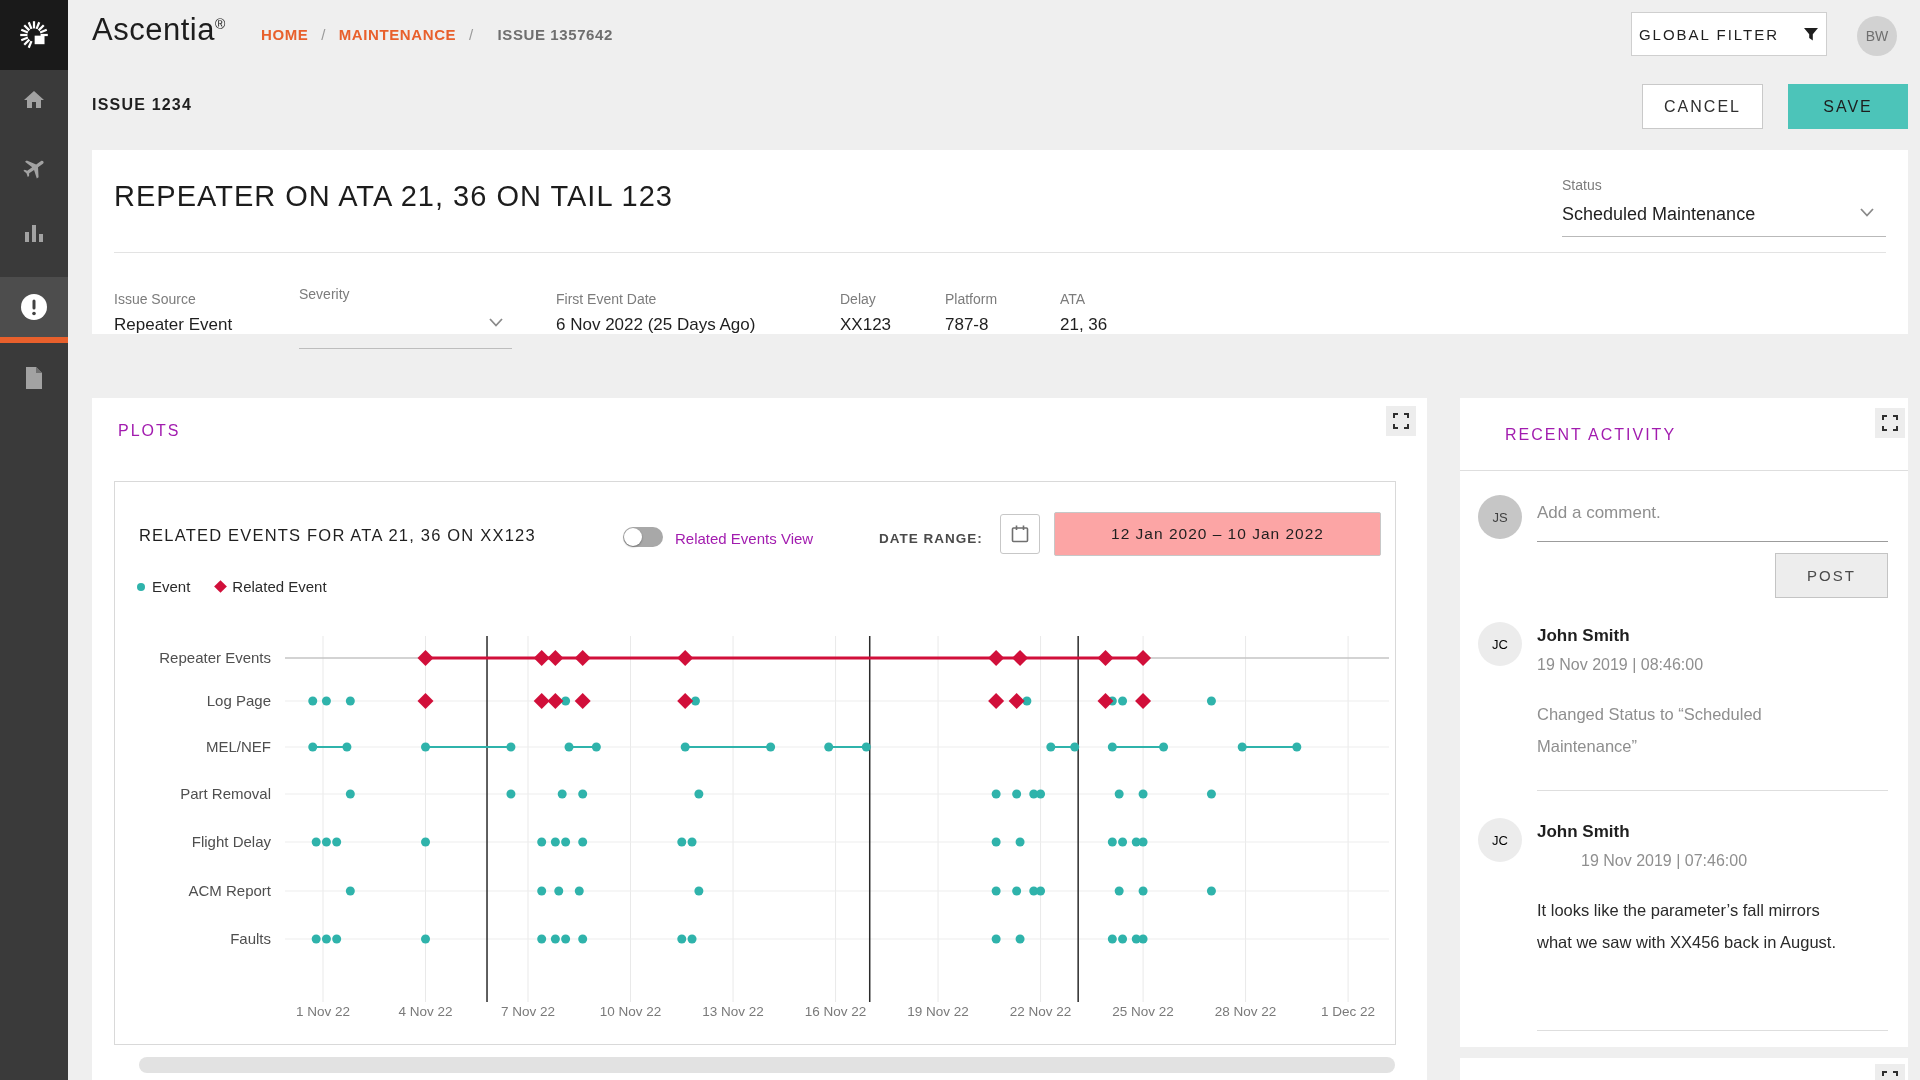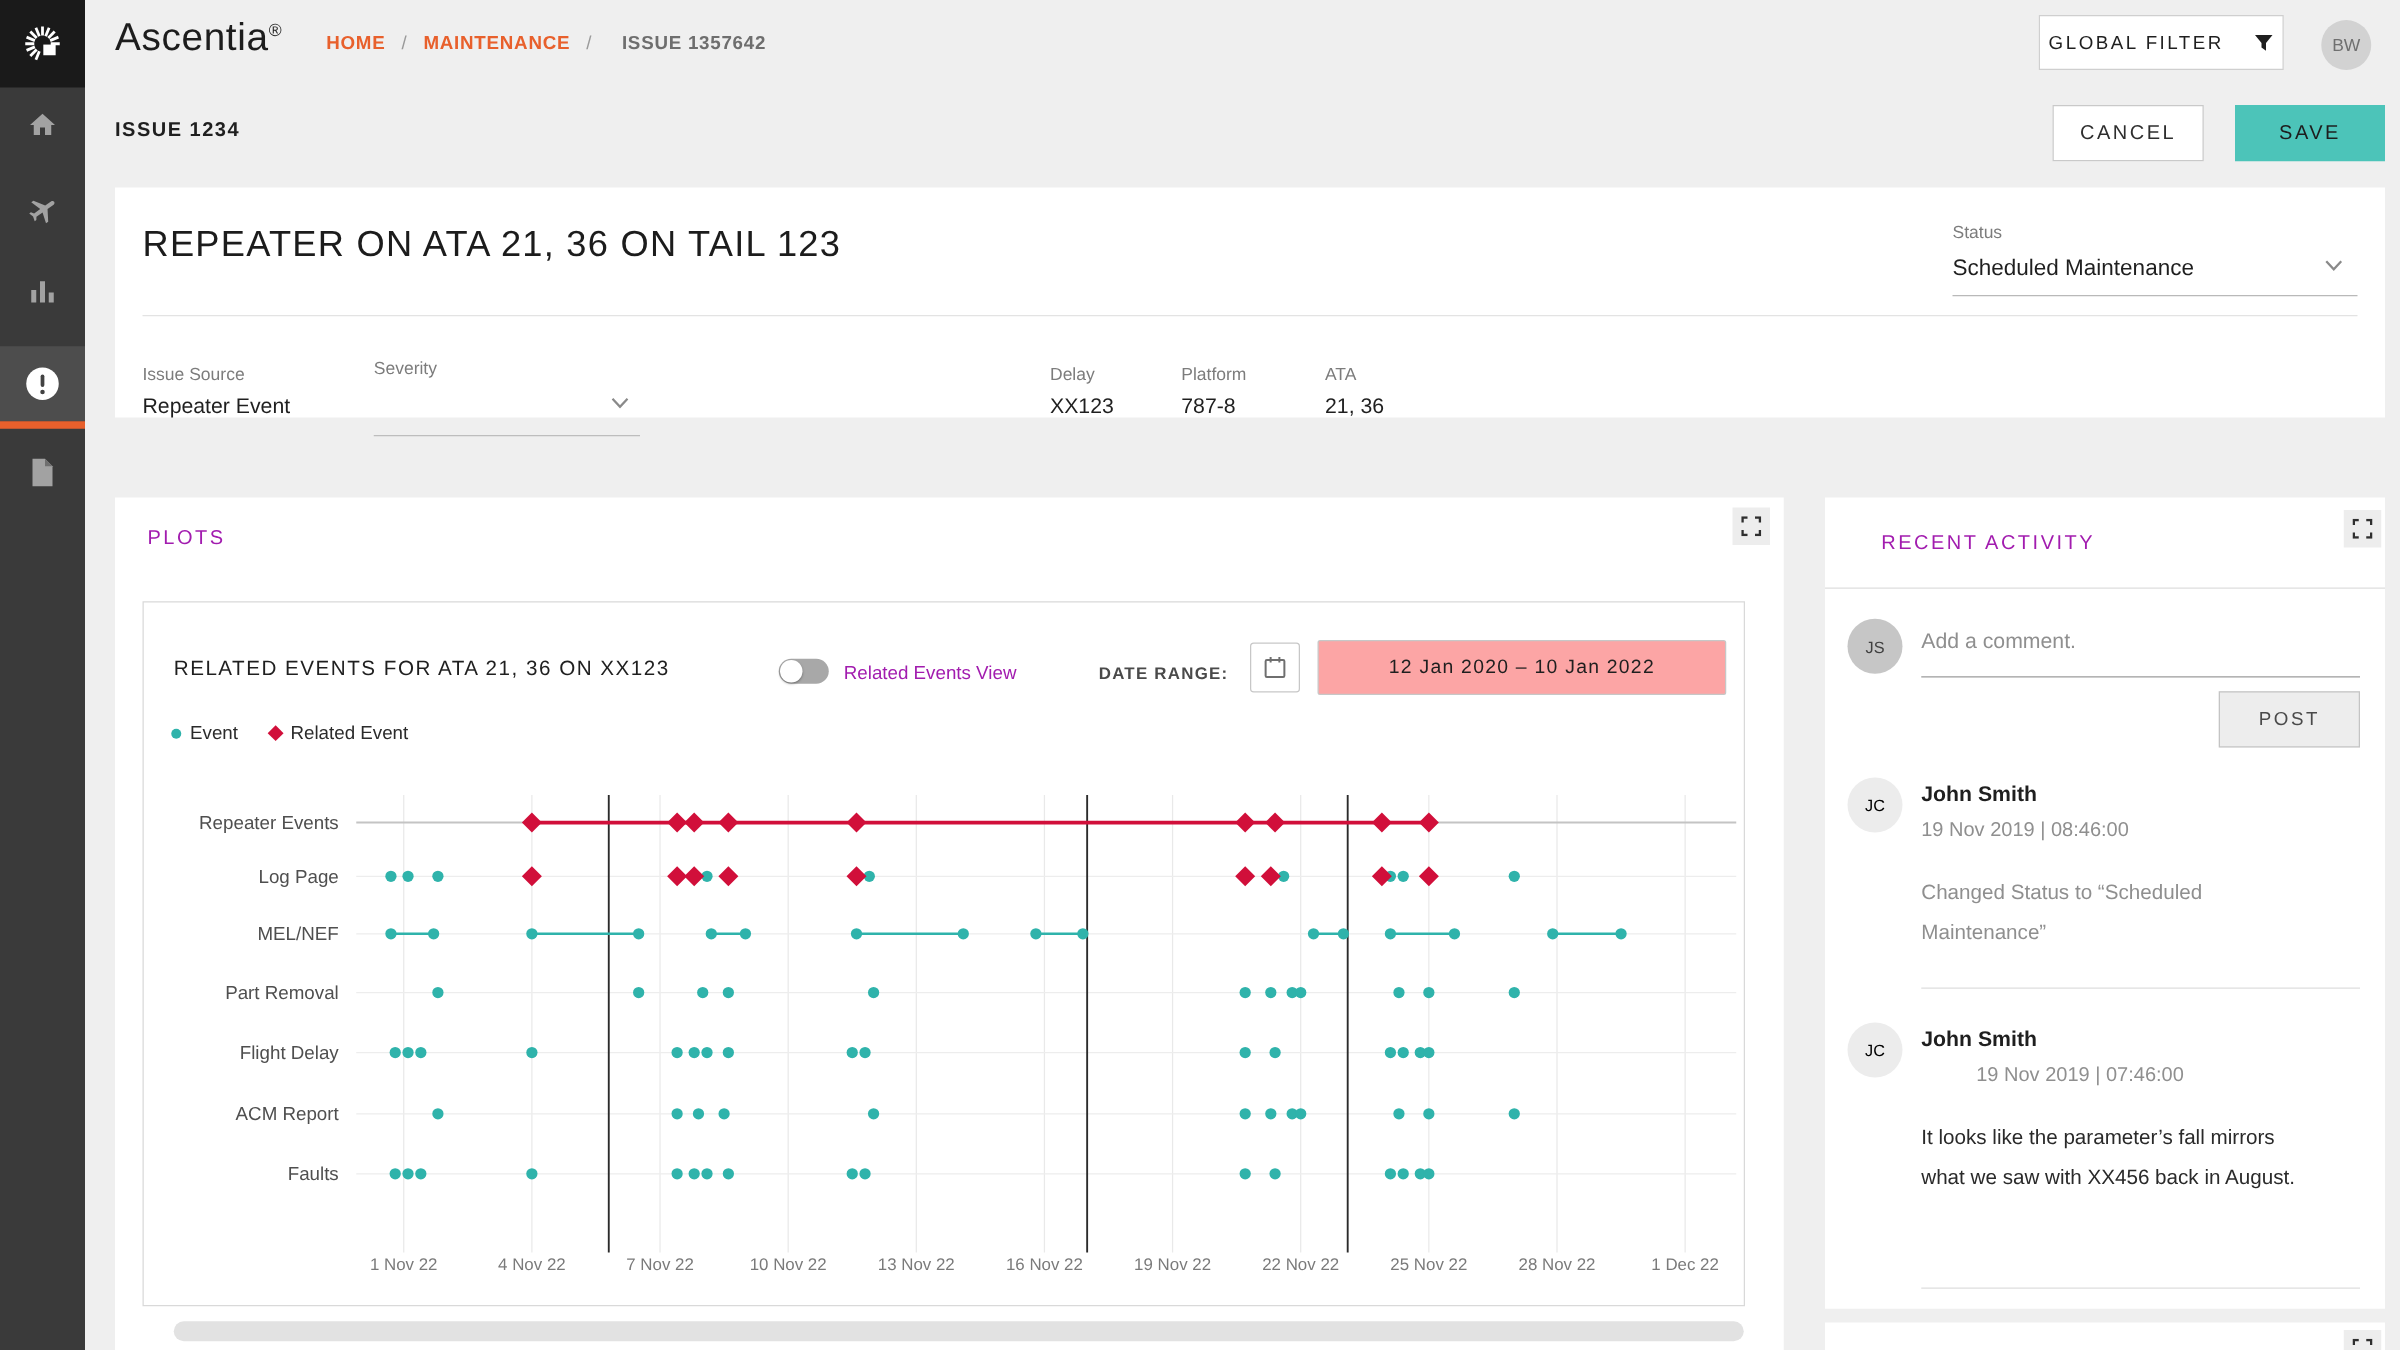--- a/index.html
+++ b/index.html
@@ -197,20 +197,24 @@
   </div>
   <div class="field f1" style="width:213px;">
     <div class="flabel">Severity</div>
     <div class="fvalue"></div>
     <div class="sev-chevron">
       <svg width="14" height="9" viewBox="0 0 14 9">
           <polyline points="1,1 7,7.5 13,1" fill="none" stroke="#8a8a8a" stroke-width="1.8"></polyline>
         </svg>
     </div>
     <div class="sev-underline"></div>
+  </div>
+  <div class="field f2">
+    <div class="flabel">First Event Date</div>
+    <div class="fvalue">6 Nov 2022 (25 Days Ago)</div>
   </div>
   <div class="field f3">
     <div class="flabel">Delay</div>
     <div class="fvalue">XX123</div>
   </div>
   <div class="field f4">
     <div class="flabel">Platform</div>
     <div class="fvalue">787-8</div>
   </div>
   <div class="field f5">

